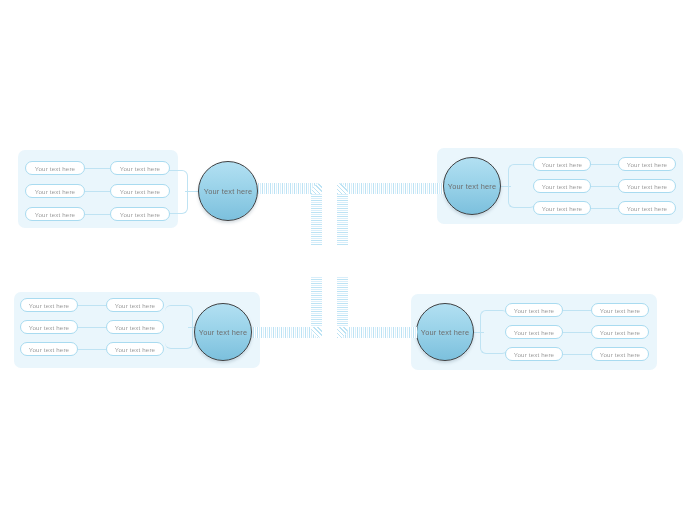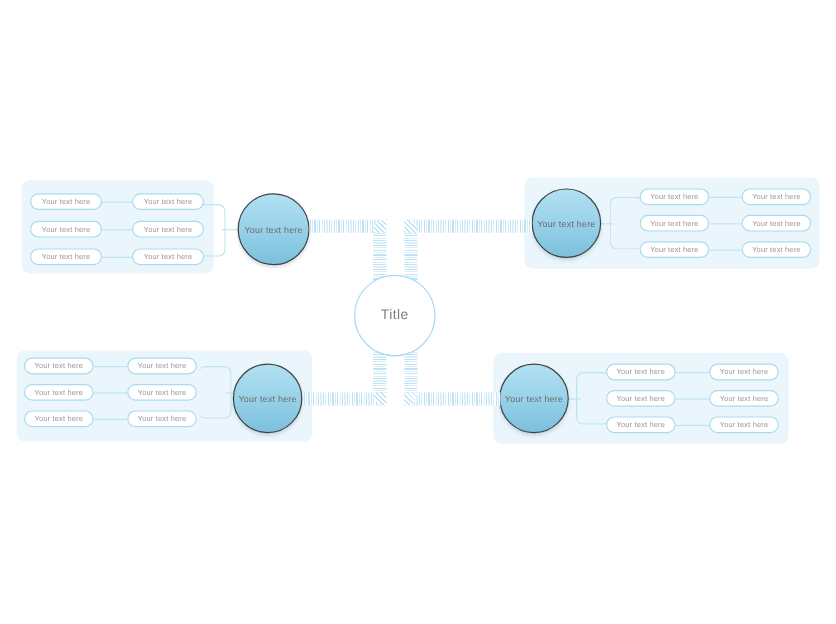--- a/index.html
+++ b/index.html
@@ -204,15 +204,14 @@
   <div class="node-box" style="left:591px;top:303px;width:58px;height:14px;">Your text here</div>
   <div class="node-box" style="left:591px;top:325px;width:58px;height:14px;">Your text here</div>
   <div class="node-box" style="left:591px;top:347px;width:58px;height:14px;">Your text here</div>
 
   <div class="hline" style="left:563px;top:310px;width:28px;"></div>
   <div class="hline" style="left:563px;top:332px;width:28px;"></div>
   <div class="hline" style="left:563px;top:354px;width:28px;"></div>
 
   <div class="branch-circle" style="left:416px;top:303px;width:58px;height:58px;">Your text here</div>
 
-  <div class="center-circle" style="left:295px;top:229px;width:68px;height:68px;">Title</div>
 
 </div>
 
 </body></html>

